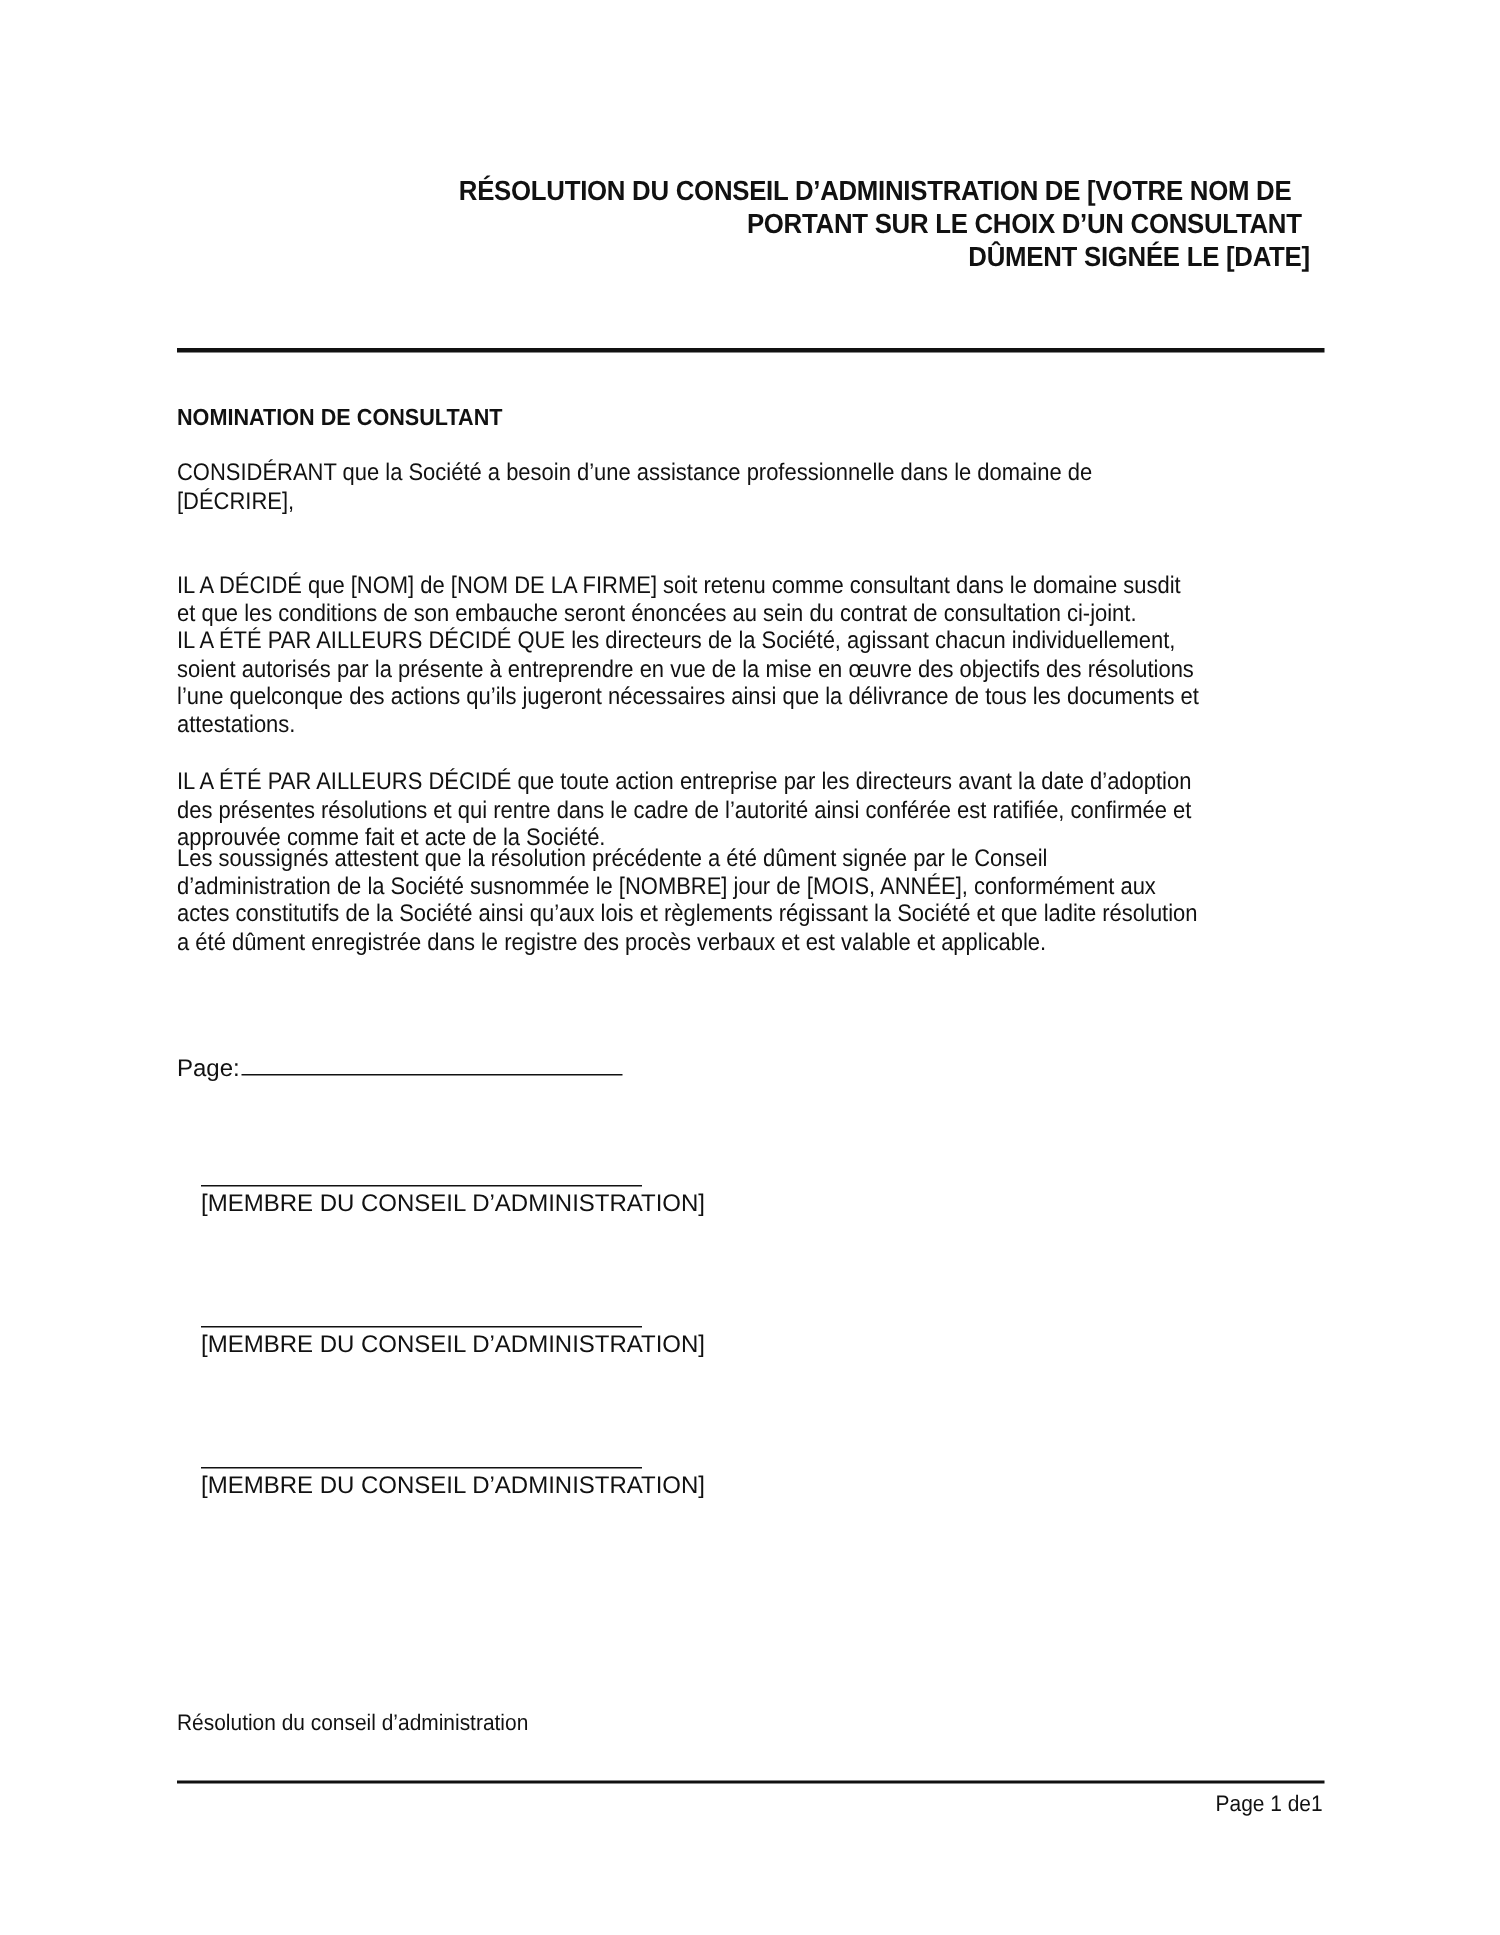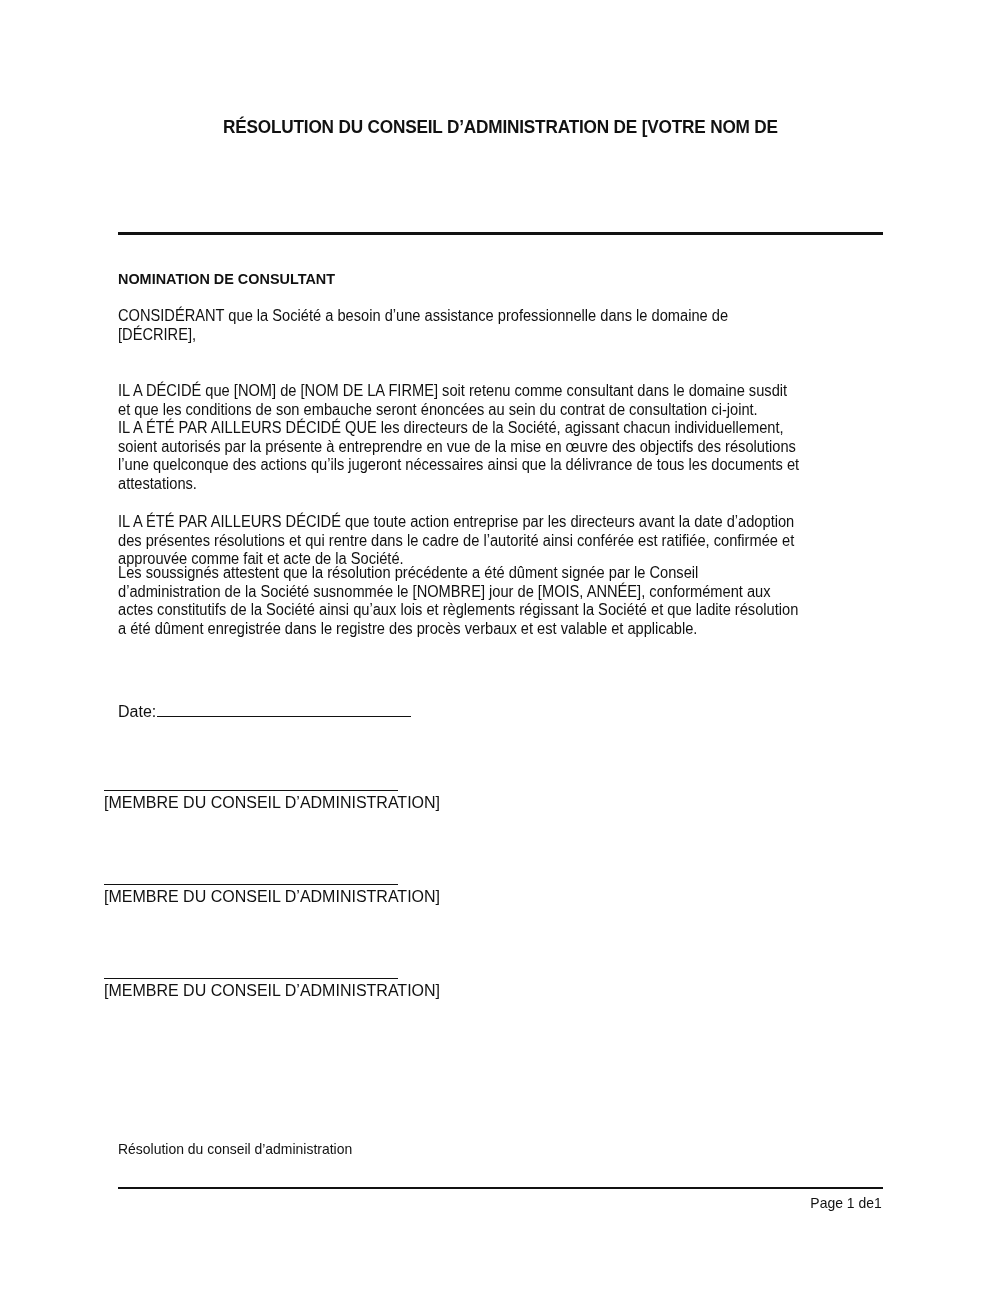--- a/index.html
+++ b/index.html
@@ -29,20 +29,21 @@
       width: 764px;
       text-align: center;
       font-weight: bold;
       font-size: 18.5px;
       line-height: 22px;
       letter-spacing: -0.2px;
     }
     .title-line {
       display: block;
       white-space: nowrap;
+      text-align: right;
     }
     .title-line span {
       display: inline-block;
       transform: scaleX(0.93);
     }
     .top-rule {
       position: absolute;
       left: 118px;
       top: 232px;
       width: 765px;
@@ -87,21 +88,21 @@
     .date-line .blank {
       display: inline-block;
       width: 254px;
       border-bottom: 1px solid #111111;
       height: 15px;
       vertical-align: baseline;
       margin-left: 1px;
     }
     .sig {
       position: absolute;
-      left: 104px;
+      left: 134px;
       width: 360px;
     }
     .sig .sig-rule {
       width: 294px;
       height: 1px;
       background: #111111;
       margin-bottom: 3px;
     }
     .sig .sig-label {
       font-size: 16px;
@@ -138,20 +139,22 @@
     }
     .footer-right span { transform-origin: right center; }
   </style>
 </head>
 <body>
 
 <div class="page">
 
   <div class="title-block">
     <div class="title-line"><span>RÉSOLUTION DU CONSEIL D’ADMINISTRATION DE [VOTRE NOM DE</span></div>
+    <div class="title-line"><span>PORTANT SUR LE CHOIX D’UN CONSULTANT</span></div>
+    <div class="title-line"><span>DÛMENT SIGNÉE LE [DATE]</span></div>
   </div>
 
   <div class="top-rule"></div>
 
   <div class="section-heading">
     <span>NOMINATION DE CONSULTANT</span>
   </div>
 
   <div class="para" style="top:307px;">
     <span class="line">CONSIDÉRANT que la Société a besoin d’une assistance professionnelle dans le domaine de</span>
@@ -177,21 +180,21 @@
   </div>
 
   <div class="para" style="top:564px;">
     <span class="line">Les soussignés attestent que la résolution précédente a été dûment signée par le Conseil</span>
     <span class="line">d’administration de la Société susnommée le [NOMBRE] jour de [MOIS, ANNÉE], conformément aux</span>
     <span class="line">actes constitutifs de la Société ainsi qu’aux lois et règlements régissant la Société et que ladite résolution</span>
     <span class="line">a été dûment enregistrée dans le registre des procès verbaux et est valable et applicable.</span>
   </div>
 
   <div class="date-line">
-    <span>Date:</span><span class="blank"></span>
+    <span>Page:</span><span class="blank"></span>
   </div>
 
   <div class="sig" style="top:790px;">
     <div class="sig-rule"></div>
     <span class="sig-label">[MEMBRE DU CONSEIL D’ADMINISTRATION]</span>
   </div>
 
   <div class="sig" style="top:884px;">
     <div class="sig-rule"></div>
     <span class="sig-label">[MEMBRE DU CONSEIL D’ADMINISTRATION]</span>

